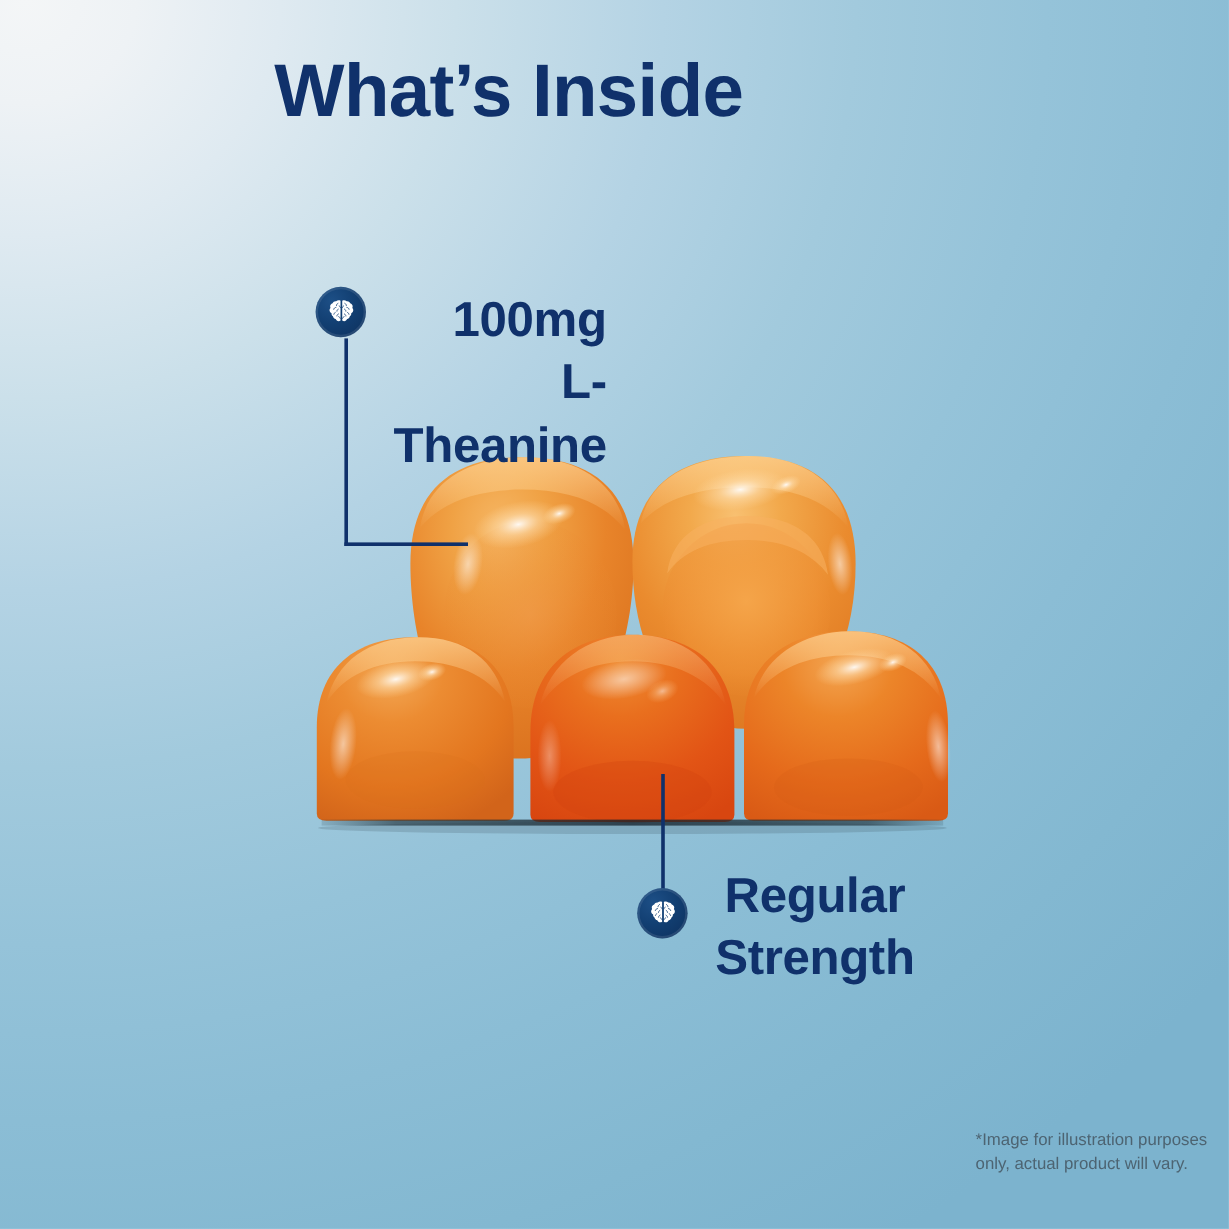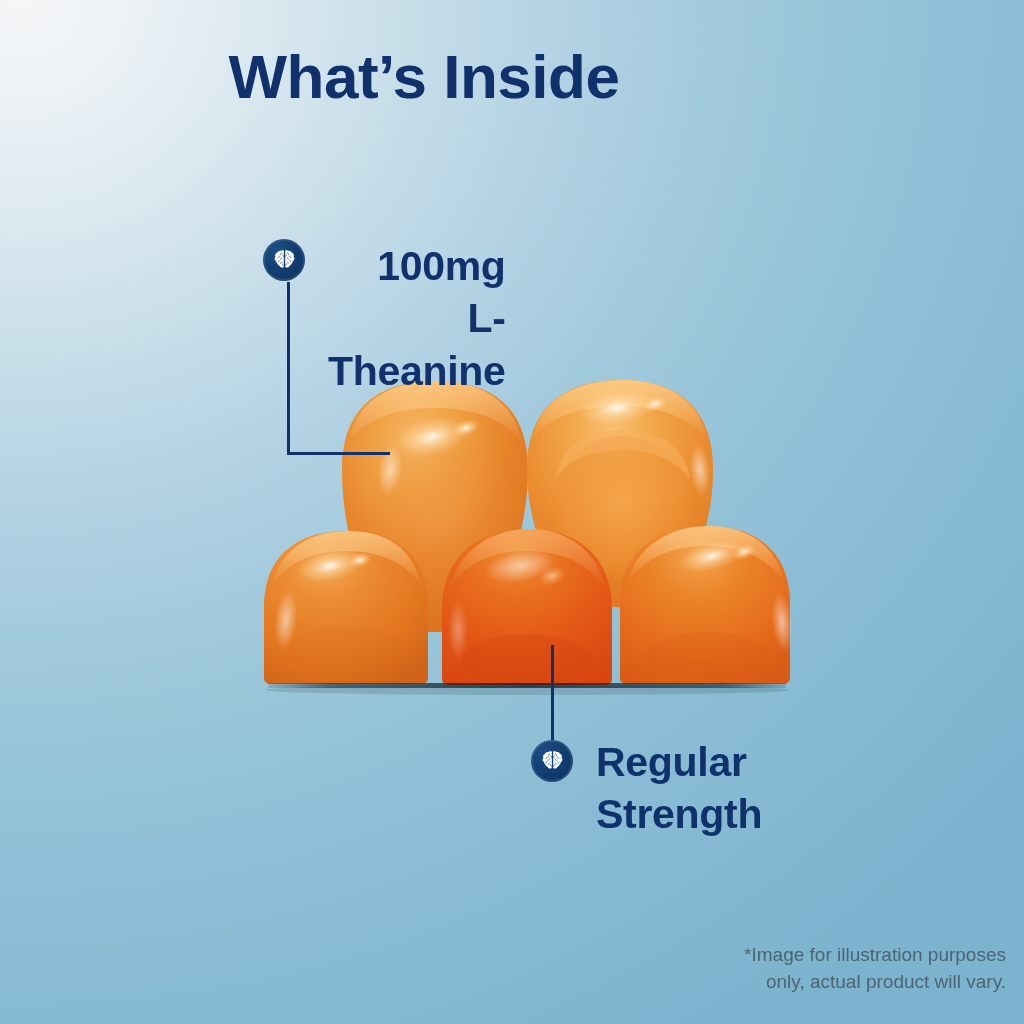--- a/index.html
+++ b/index.html
@@ -76,24 +76,24 @@
     position: absolute;
     left: 0; top: 0;
     width: 1024px; height: 1024px;
     pointer-events: none;
   }
 
   
   .footnote {
     position: absolute;
     right: 18px;
-    bottom: 28px;
-    text-align: right;
+    bottom: 44px;
+    text-align: left;
     color: #4d6472;
-    font-size: 19px;
+    font-size: 14px;
     line-height: 1.42;
     white-space: pre-line;
   }
 </style>
 </head>
 <body>
 
 <div id="stage">
 
   <div class="heading">What’s Inside</div>
@@ -284,20 +284,20 @@
           <path d="M15.1 3.3c-1.5-.9-3.5-.6-4.7.6-1.6-.3-3.2.6-3.8 2.1-1.5.4-2.6 1.8-2.6 3.4 0 .6.2 1.2.4 1.7-.8.8-1.2 1.9-1 3 .2 1.2 1 2.2 2.1 2.6-.2 1.3.4 2.6 1.5 3.3.2 1.5 1.4 2.7 2.9 2.9.5 1.3 1.7 2.2 3.1 2.2.7 0 1.4-.3 2.1-.7V3.8c-.1-.2-.1-.3 0-.5z"></path>
           <path d="M16.9 3.3c1.5-.9 3.5-.6 4.7.6 1.6-.3 3.2.6 3.8 2.1 1.5.4 2.6 1.8 2.6 3.4 0 .6-.2 1.2-.4 1.7.8.8 1.2 1.9 1 3-.2 1.2-1 2.2-2.1 2.6.2 1.3-.4 2.6-1.5 3.3-.2 1.5-1.4 2.7-2.9 2.9-.5 1.3-1.7 2.2-3.1 2.2-.7 0-1.4-.3-2.1-.7V3.8c.1-.2.1-.3 0-.5z"></path>
         </g>
         <g stroke="#123f72" stroke-width="0.85" fill="none" stroke-linecap="round">
           <path d="M16 4.5v19"></path>
           <path d="M12.3 6.1c-1 .5-1.6 1.4-1.6 2.4M10.2 10.4c-1.3.2-2.2 1-2.4 2.1M12.6 12.3c-.9.5-1.4 1.3-1.4 2.2M9.4 15.9c-.9.4-1.4 1.1-1.5 1.9M12.8 17.4c-1 .5-1.5 1.3-1.6 2.2M13.6 8.9c.8.3 1.3 1 1.4 1.8M13.1 20.3c.9.4 1.5 1 1.7 1.8"></path>
           <path d="M19.7 6.1c1 .5 1.6 1.4 1.6 2.4M21.8 10.4c1.3.2 2.2 1 2.4 2.1M19.4 12.3c.9.5 1.4 1.3 1.4 2.2M22.6 15.9c.9.4 1.4 1.1 1.5 1.9M19.2 17.4c1 .5 1.5 1.3 1.6 2.2M18.4 8.9c-.8.3-1.3 1-1.4 1.8M18.9 20.3c-.9.4-1.5 1-1.7 1.8"></path>
         </g>
       </svg>
     </div>
-    <div class="callout-text" style="left:596px; top:736px;">Regular
+    <div class="callout-text" style="left:596px; top:720px;text-align:center;">Regular
 Strength</div>
   </div>
 
   <div class="footnote">*Image for illustration purposes
 only, actual product will vary.</div>
 
 </div>
 
 </body></html>

